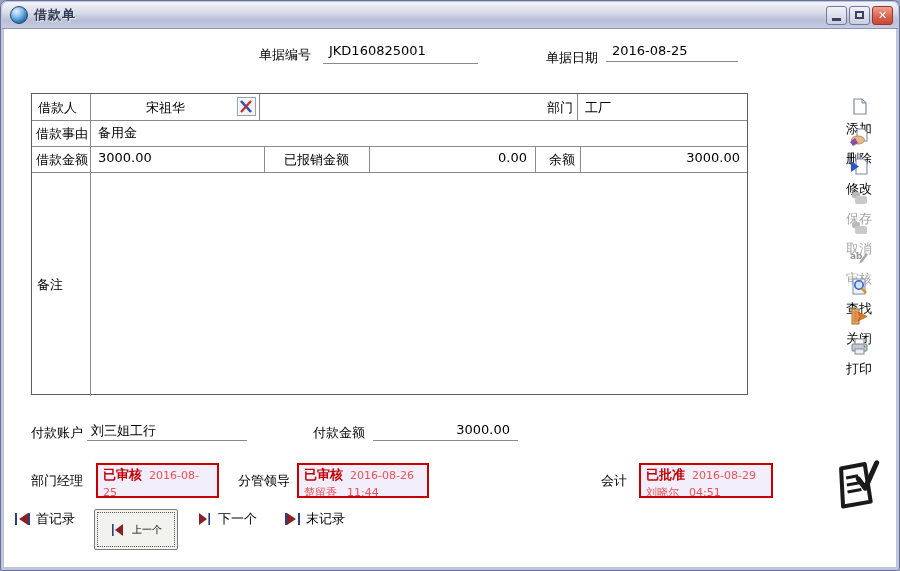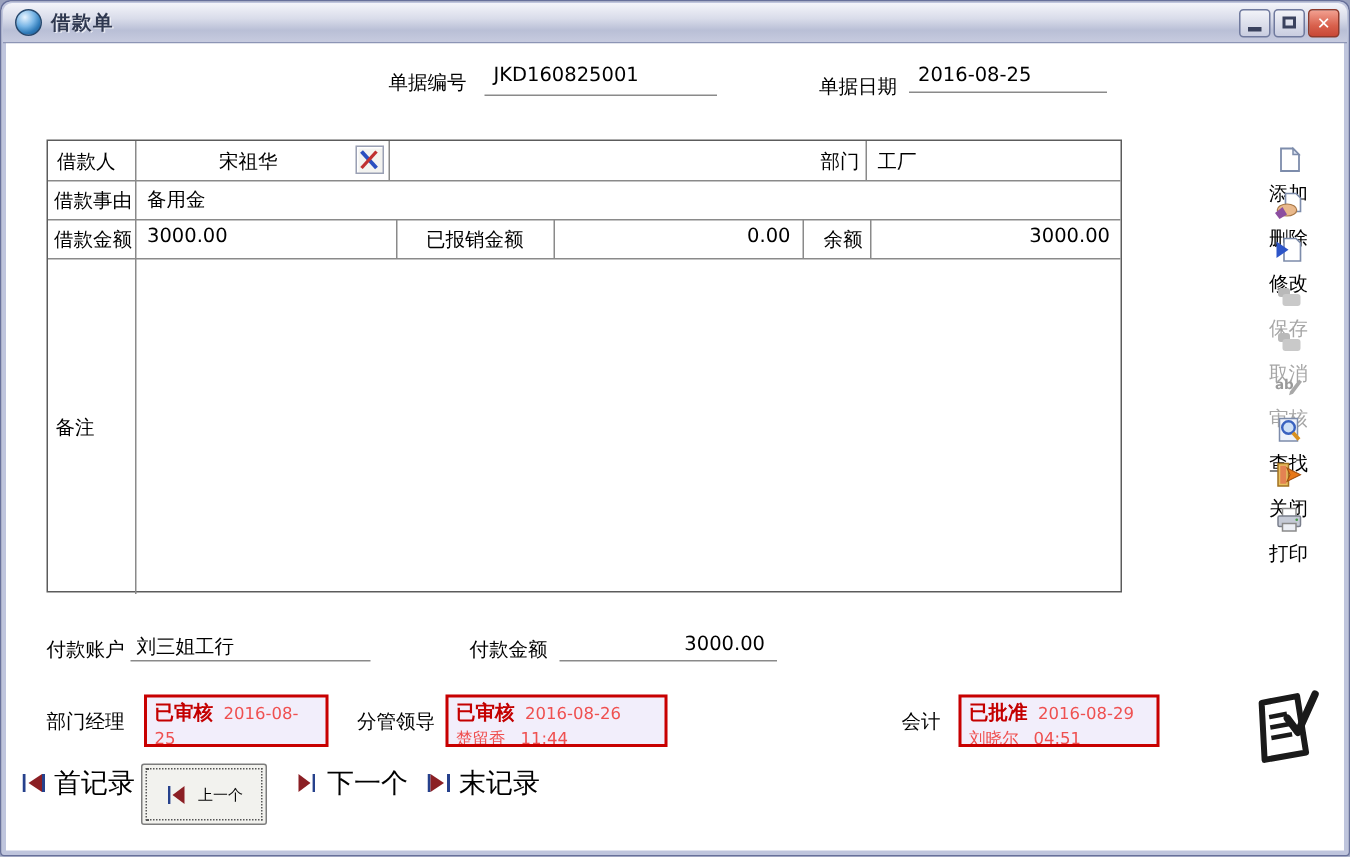--- a/index.html
+++ b/index.html
@@ -43,21 +43,21 @@
   .tb-item.disabled .tb-label{color:#a6a6a6;}
   .tb-icon{width:19px;height:19px;flex:0 0 19px;}
   
   .stamp{position:absolute;height:35px;border:2px solid #c80000;background:#f2eefb;
     padding:1px 5px;line-height:15px;overflow:hidden;}
   .stamp .s1{font-size:13px;font-weight:bold;color:#c40000;}
   .stamp .s2{font-size:11px;color:#ef5050;margin-left:7px;}
   .stamp .s3{font-size:11px;color:#ef5050;}
   .stamp .s4{font-size:11px;color:#ef5050;margin-left:10px;}
   
-  .nav-item{position:absolute;display:flex;align-items:center;gap:6px;font-size:18px;
+  .nav-item{position:absolute;display:flex;align-items:center;gap:6px;font-size:13px;
     color:#000;cursor:default;white-space:nowrap;}
   .nav-btn{position:absolute;width:84px;height:41px;background:#f2f2ee;
     border:1px solid #7d7d7d;border-radius:2px;display:flex;align-items:center;
     justify-content:center;gap:7px;font-size:10px;outline:1px dotted #555;outline-offset:-4px;}
   .nav-ic{width:15px;height:12px;}
 </style>
 </head>
 <body>
 
 <div class="window">
@@ -216,21 +216,21 @@
     <span class="val" style="position:absolute;right:8px;top:3px;">3000.00</span>
   </div>
 
   <div class="abs lbl" style="left:30px;top:471px;">部门经理</div>
   <div class="stamp" style="left:95px;top:462px;width:123px;">
     <div><span class="s1">已审核</span><span class="s2">2016-08-25</span></div>
 
   </div>
 
   <div class="abs lbl" style="left:237px;top:471px;">分管领导</div>
-  <div class="stamp" style="left:296px;top:462px;width:148px;">
+  <div class="stamp" style="left:296px;top:462px;width:132px;">
     <div><span class="s1">已审核</span><span class="s2">2016-08-26</span></div>
     <div><span class="s3">楚留香</span><span class="s4">11:44</span></div>
   </div>
 
   <div class="abs lbl" style="left:600px;top:471px;">会计</div>
   <div class="stamp" style="left:638px;top:462px;width:134px;">
     <div><span class="s1">已批准</span><span class="s2">2016-08-29</span></div>
     <div><span class="s3">刘晓尔</span><span class="s4">04:51</span></div>
   </div>
 

